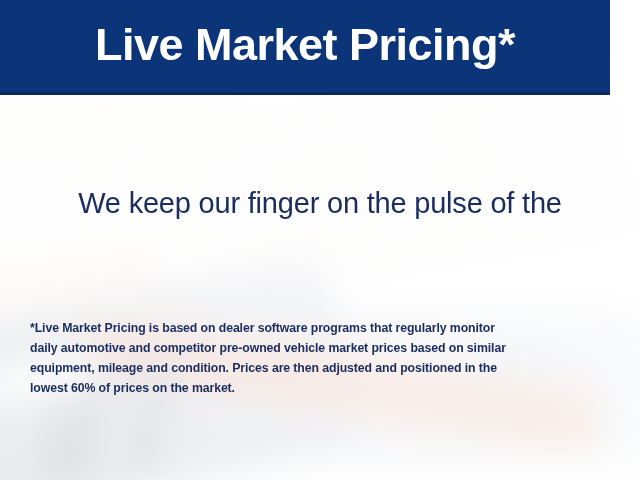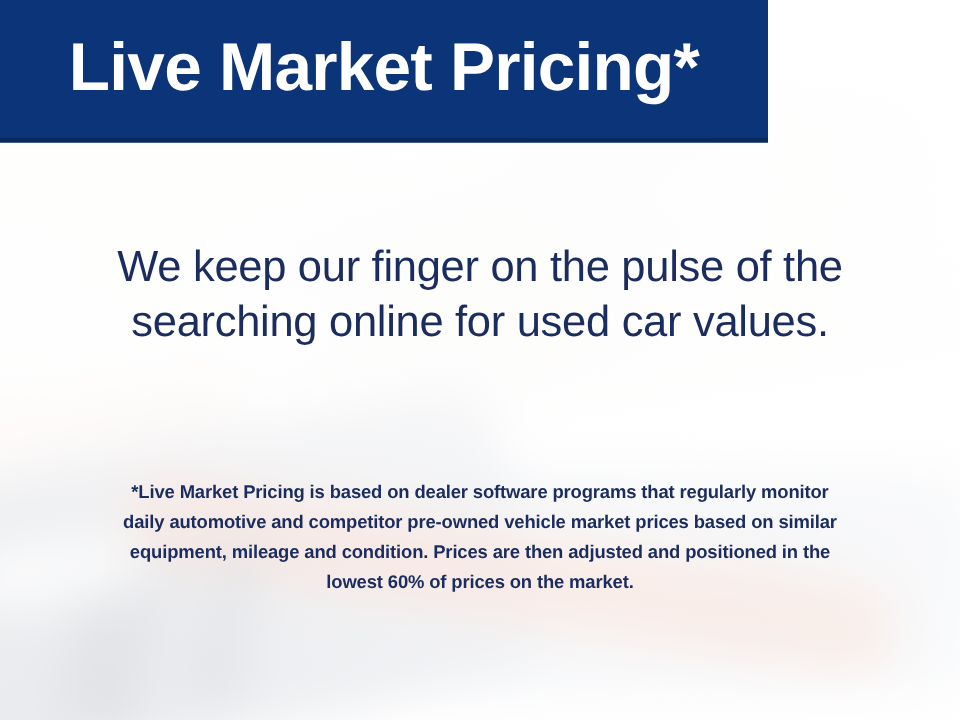--- a/index.html
+++ b/index.html
@@ -191,21 +191,21 @@
       rgba(255,255,255,0.90) 55%,
       rgba(255,255,255,0.84) 75%,
       rgba(255,255,255,0.80) 100%);
   }
 
   
   .header-banner {
     position: absolute;
     left: 0;
     top: 0;
-    width: 512px;
+    width: 610px;
     height: 95px;
     background: #0b3578;
     border-bottom: 3px solid #0a2a5e;
     box-sizing: border-box;
     display: flex;
     align-items: center;
     justify-content: center;
     z-index: 3;
   }
   .header-title {
@@ -227,39 +227,38 @@
     top: 95px;
     width: 640px;
     height: 385px;
     z-index: 2;
     box-sizing: border-box;
   }
 
   .headline {
     position: absolute;
     left: 22px;
-    top: 65px;
+    top: 90px;
     width: 596px;
     text-align: center;
     color: #1b2d5e;
     font-family: "Liberation Sans", sans-serif;
     font-size: 29px;
     font-weight: normal;
     line-height: 37px;
     letter-spacing: -0.2px;
     margin: 0;
   }
   .headline-line { display: block; }
 
   .disclaimer {
     position: absolute;
     left: 30px;
     top: 223px;
     width: 580px;
-    text-align: center;
     color: #1b2d5e;
     font-family: "Liberation Sans", sans-serif;
     font-size: 12.3px;
     font-weight: bold;
     line-height: 20px;
     letter-spacing: -0.1px;
     margin: 0;
   }
   .disclaimer-line { display: block; }
 </style>
@@ -288,21 +287,20 @@
   </div>
 
   <div class="header-banner">
     <h1 class="header-title">Live Market Pricing*</h1>
   </div>
 
   <div class="content">
 
     <p class="headline">
       <span class="headline-line">We keep our finger on the pulse of the</span>
-      <span class="headline-line">searching online for used car values.</span>
     </p>
 
     <p class="disclaimer">
       <span class="disclaimer-line">*Live Market Pricing is based on dealer software programs that regularly monitor</span>
       <span class="disclaimer-line">daily automotive and competitor pre-owned vehicle market prices based on similar</span>
       <span class="disclaimer-line">equipment, mileage and condition. Prices are then adjusted and positioned in the</span>
       <span class="disclaimer-line">lowest 60% of prices on the market.</span>
     </p>
 
   </div>

